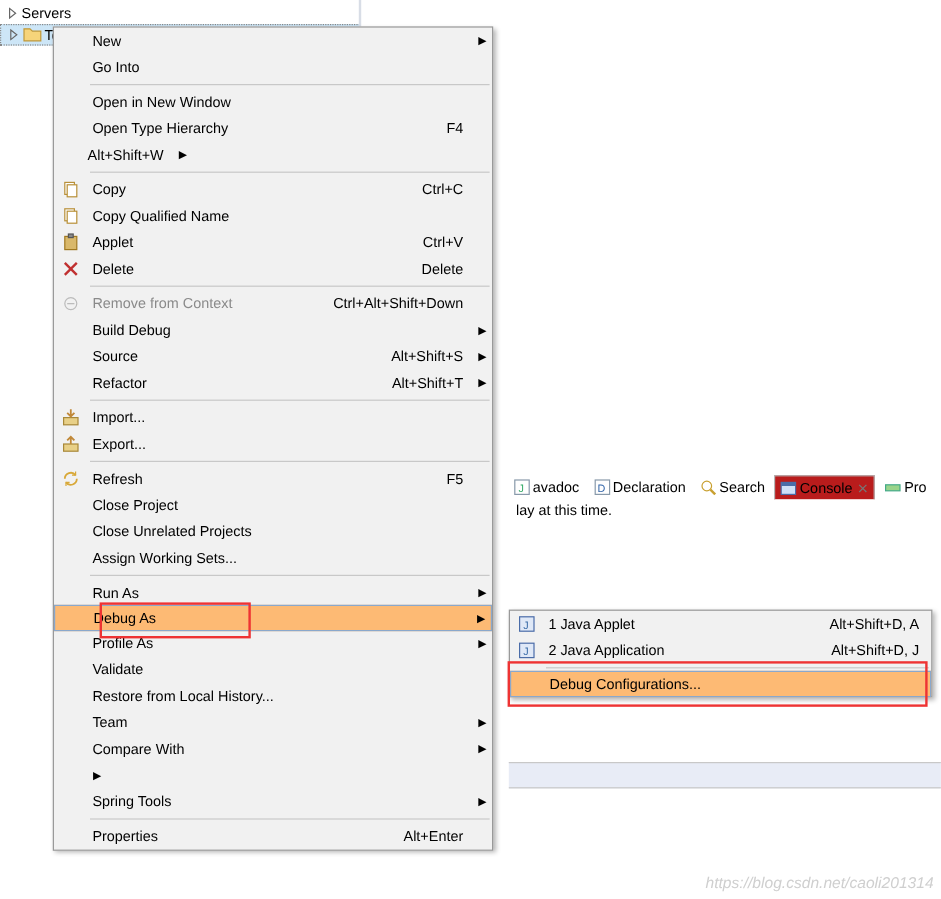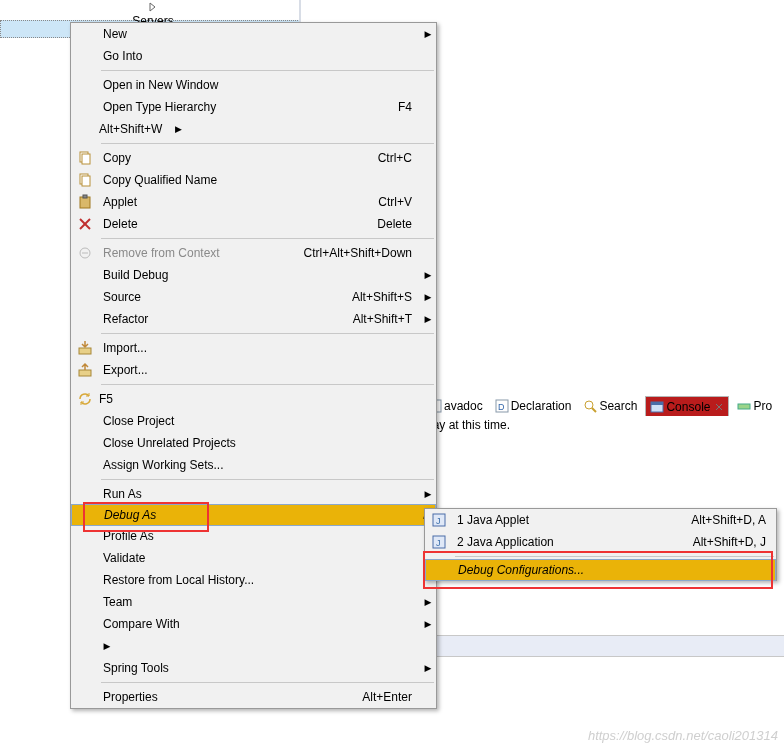--- a/index.html
+++ b/index.html
@@ -1,25 +1,25 @@
 <!DOCTYPE html>
 <html><head>
 <meta charset="utf-8">
 <style>
 * { margin:0; padding:0; box-sizing:border-box; }
 body { font-family:"Segoe UI",Tahoma,sans-serif; font-size:12px; background:#fff; width:784px; height:749px; position:relative; overflow:hidden; color:#000; }
 .tree { position:absolute; left:0; top:0; width:300px; padding:2px 0; }
-.tree-item { display:flex; align-items:center; height:18px; padding-left:6px; gap:2px;flex-direction:column; }
+.tree-item { display:flex; align-items:center; height:18px; padding-left:6px; gap:2px; }
 .tree-item.sel { background:#cde6f7; border:1px dotted #888; }
 .tri { width:10px; height:10px; display:inline-block; }
 .tri svg { width:10px; height:10px; }
 .folder-icon { width:16px; height:16px; }
-.menu { position:absolute; left:70px; top:22px; width:367px; background:#f1f1f1; border:1px solid #999; box-shadow:2px 2px 4px rgba(0,0,0,0.3); }
+.menu { position:absolute; left:44px; top:22px; width:367px; background:#f1f1f1; border:1px solid #999; box-shadow:2px 2px 4px rgba(0,0,0,0.3); }
 .menu-row { display:flex; align-items:center; height:22px; position:relative; }
-.menu-row.hover { background:#eab308; border:1px solid #8aa8cc; height:22px; margin:-1px 0;font-style:italic; }
+.menu-row.hover { background:#fdba74; border:1px solid #8aa8cc; height:22px; margin:-1px 0; }
 .icon-col { width:28px; display:flex; align-items:center; justify-content:center; }
 .label-col { flex:1; padding-left:4px; }
 .shortcut-col { padding-right:8px; color:#000; }
 .arrow-col { width:16px; text-align:center; font-size:9px; color:#000; }
 .menu-sep { height:1px; background:#c8c8c8; margin:3px 2px 3px 30px; }
 .disabled { color:#8a8a8a; }
 .highlight-box { position:absolute; border:2px solid #ee3333; pointer-events:none; }
 .submenu { position:absolute; left:424px; top:508px; width:353px; background:#f1f1f1; border:1px solid #999; box-shadow:2px 2px 4px rgba(0,0,0,0.3); }
 .submenu .menu-row { height:22px; }
 .submenu .shortcut-col { padding-right:10px; }
@@ -254,20 +254,21 @@
   <div class="menu-sep"></div>
   <div class="menu-row">
       <div class="icon-col">
         <span>
           <svg width="16" height="16">
             <path d="M3 8a5 5 0 0 1 9-3M13 8a5 5 0 0 1-9 3" fill="none" stroke="#d8a838" stroke-width="1.5"></path>
             <path d="M12 2v3h-3M4 14v-3h3" fill="none" stroke="#d8a838"></path>
           </svg>
         </span>
       </div>
+      <div class="label-col">Refresh</div>
       <div class="shortcut-col">F5</div>
       <div class="arrow-col"></div>
     </div>
   <div class="menu-row">
       <div class="icon-col"></div>
       <div class="label-col">Close Project</div>
       <div class="arrow-col"></div>
     </div>
   <div class="menu-row">
       <div class="icon-col"></div>

